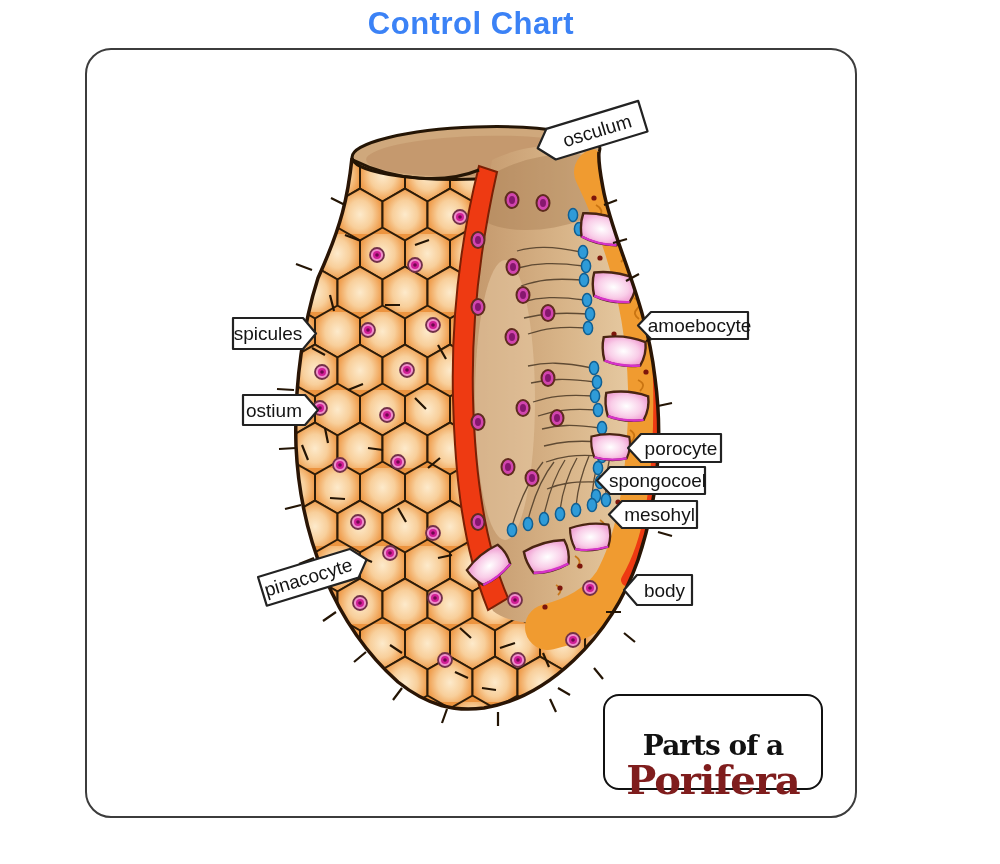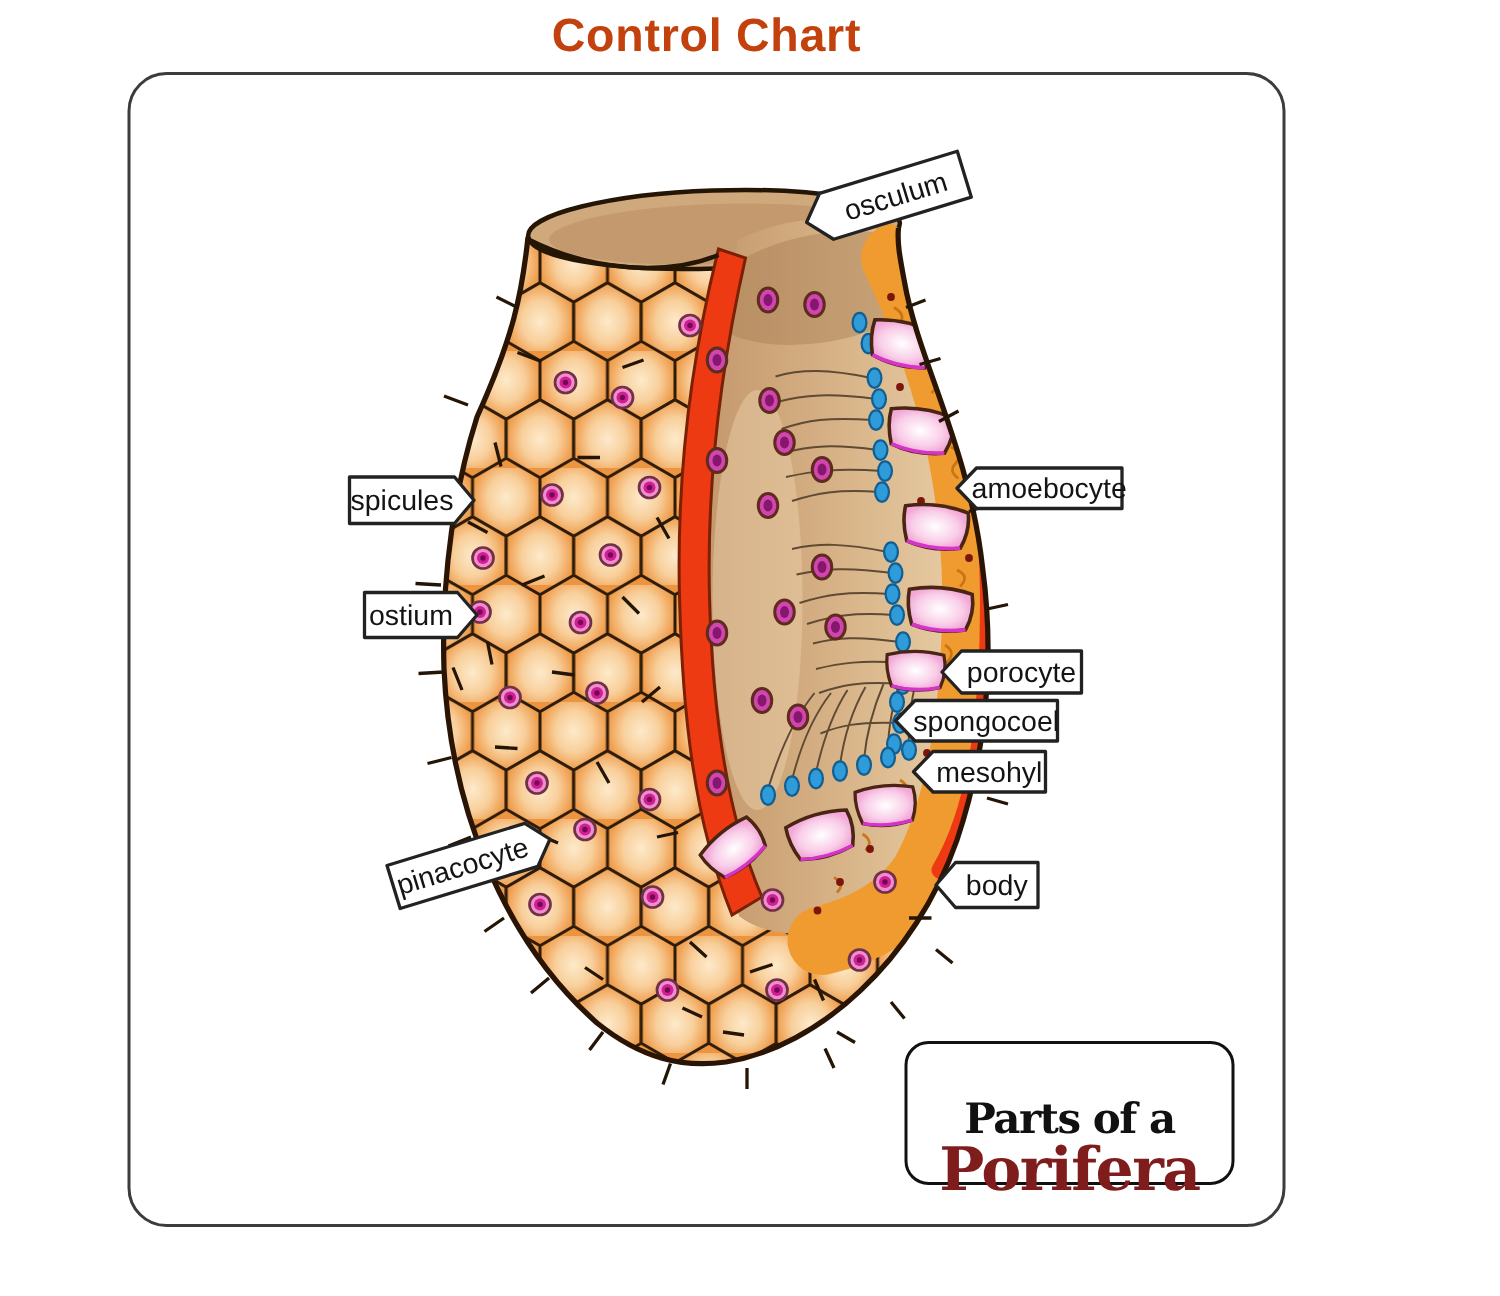--- a/index.html
+++ b/index.html
@@ -1,20 +1,20 @@
 <!DOCTYPE html>
 <html><head>
 <meta charset="utf-8">
 <style>
   html,body{margin:0;padding:0;background:#fff;}
   .stage{position:relative;width:1000px;height:864px;background:#fff;overflow:hidden;
          font-family:"Liberation Sans",sans-serif;}
   .page-title{position:absolute;left:85px;top:6px;width:772px;margin:0;text-align:center;
 
-         font-size:31px;font-weight:bold;color:#c2410c;letter-spacing:.5px;}
+         font-size:31px;font-weight:bold;color:#3b82f6;letter-spacing:.5px;}
   .frame{position:absolute;left:85px;top:48px;width:772px;height:770px;
          border:2.5px solid #3c3c3c;border-radius:26px;background:#fff;box-sizing:border-box;}
   .art{position:absolute;left:0;top:0;width:1000px;height:864px;}
   .caption-box{position:absolute;left:603px;top:694px;width:220px;height:96px;
          border:2.5px solid #111;border-radius:16px;background:#fff;box-sizing:border-box;
          display:flex;flex-direction:column;align-items:center;justify-content:center;z-index:5;}
   .caption-line1{font-family:"DejaVu Serif",serif;font-weight:900;font-size:28px;color:#111;
          line-height:1.05;letter-spacing:-1px;margin-top:47px;}
   .caption-line2{font-family:"DejaVu Serif",serif;font-weight:900;font-size:40px;color:#7f1d1d;
          line-height:1.0;letter-spacing:-1px;}

